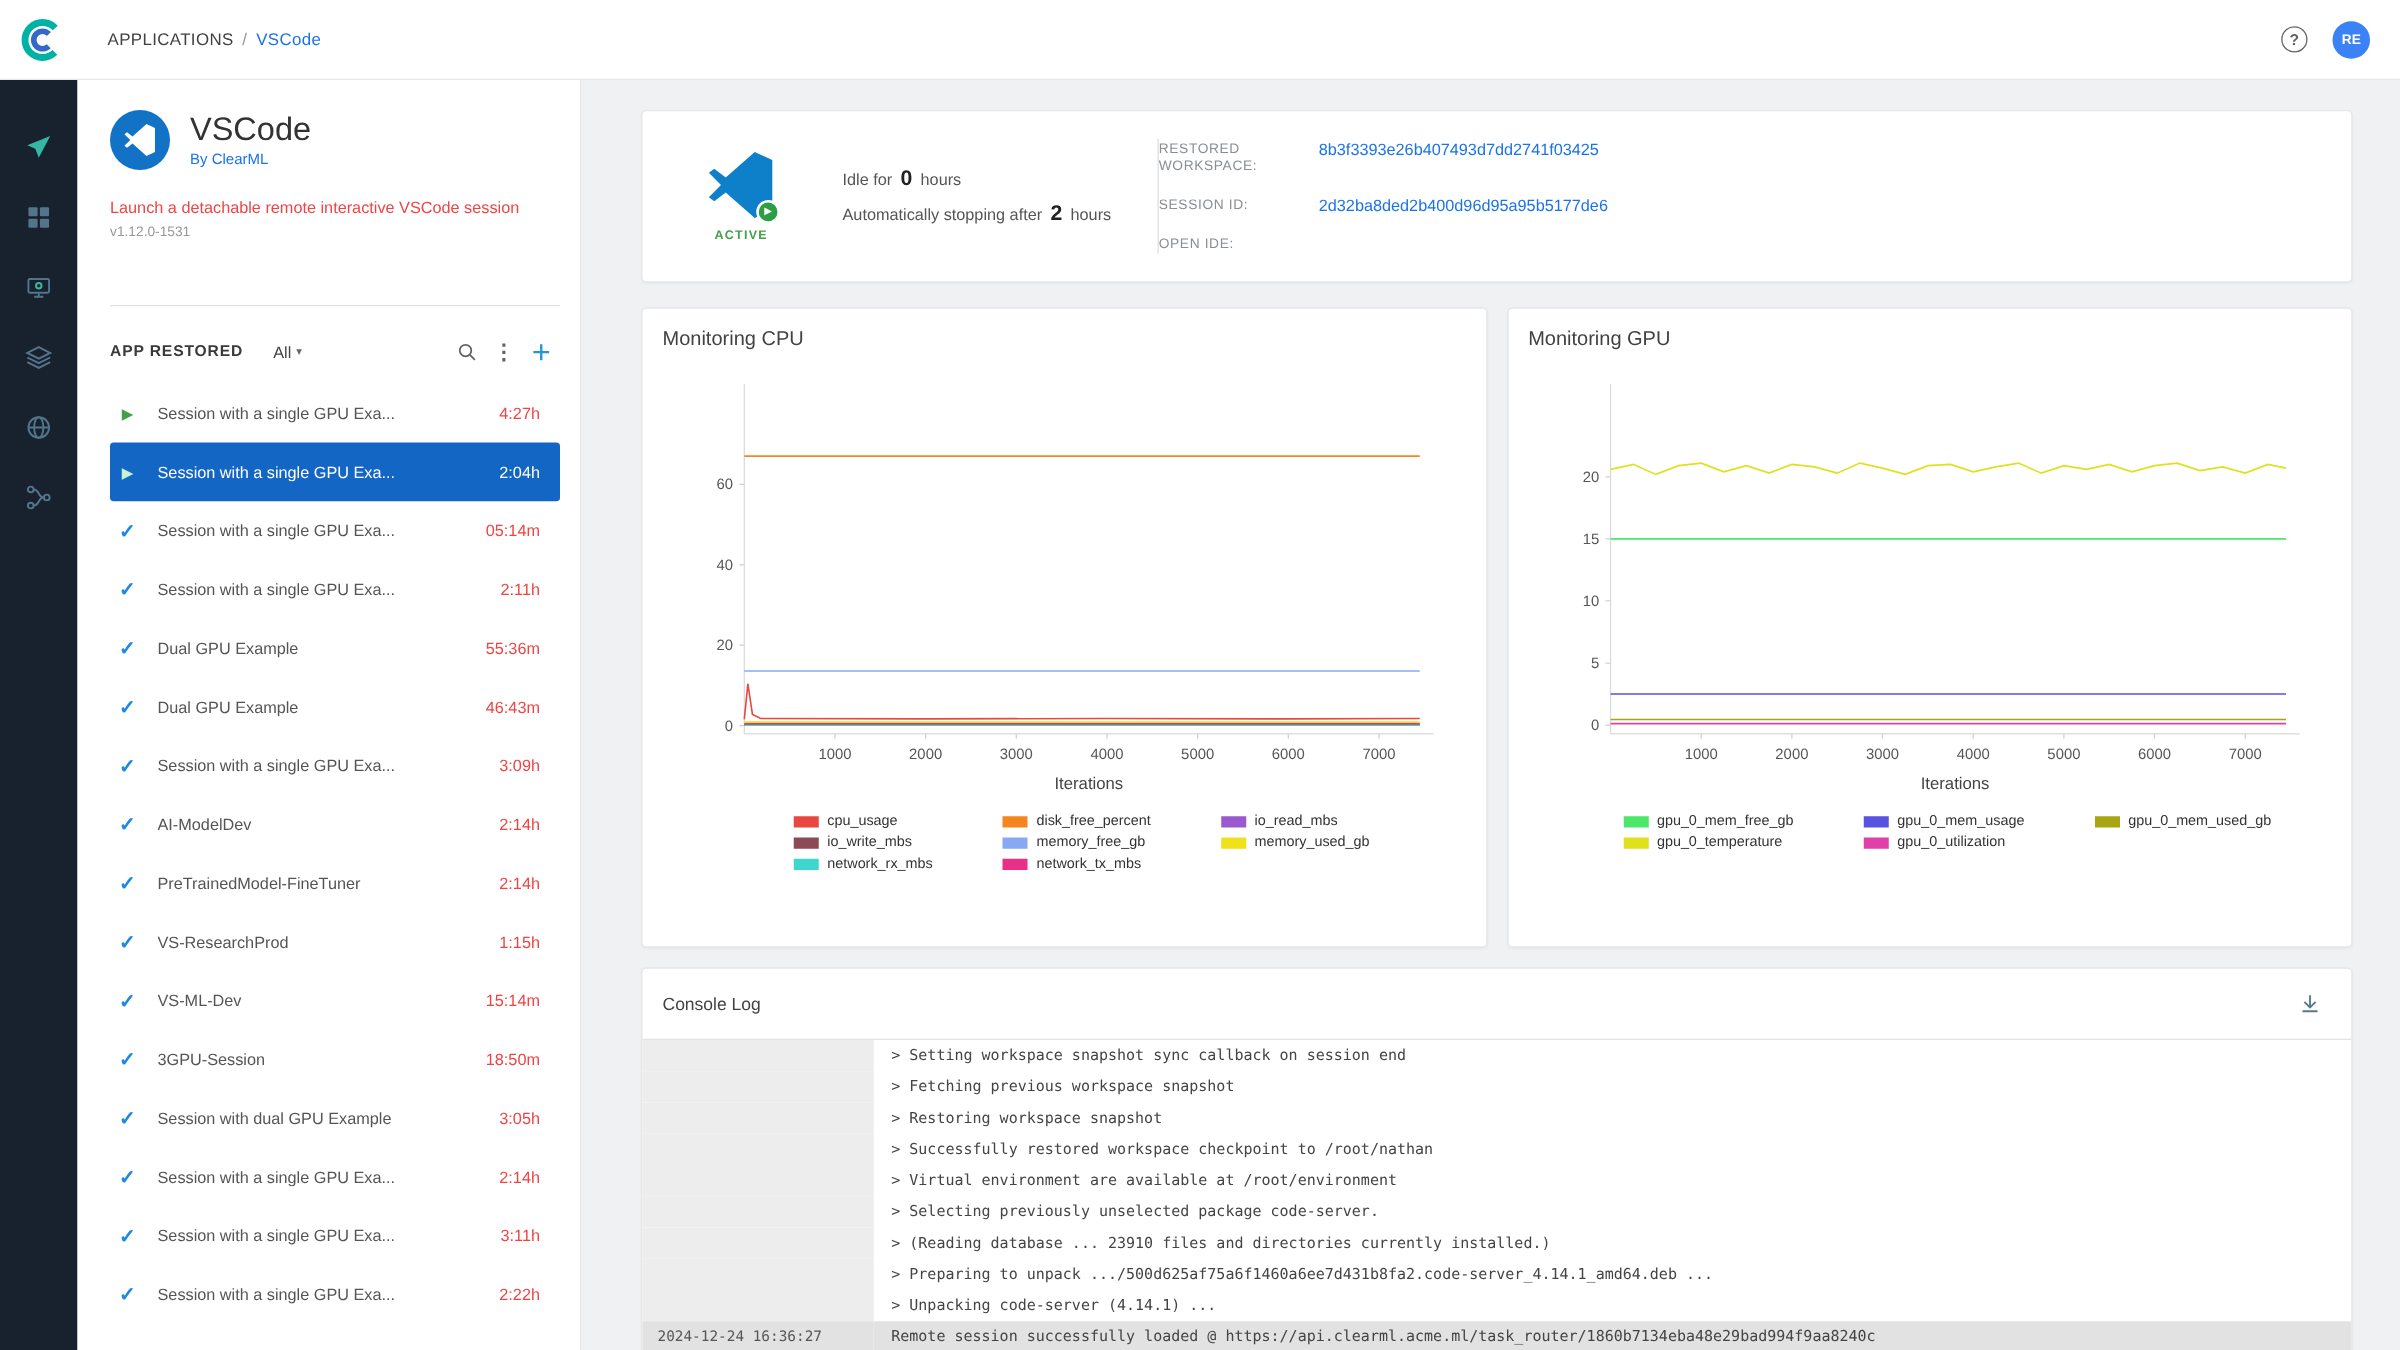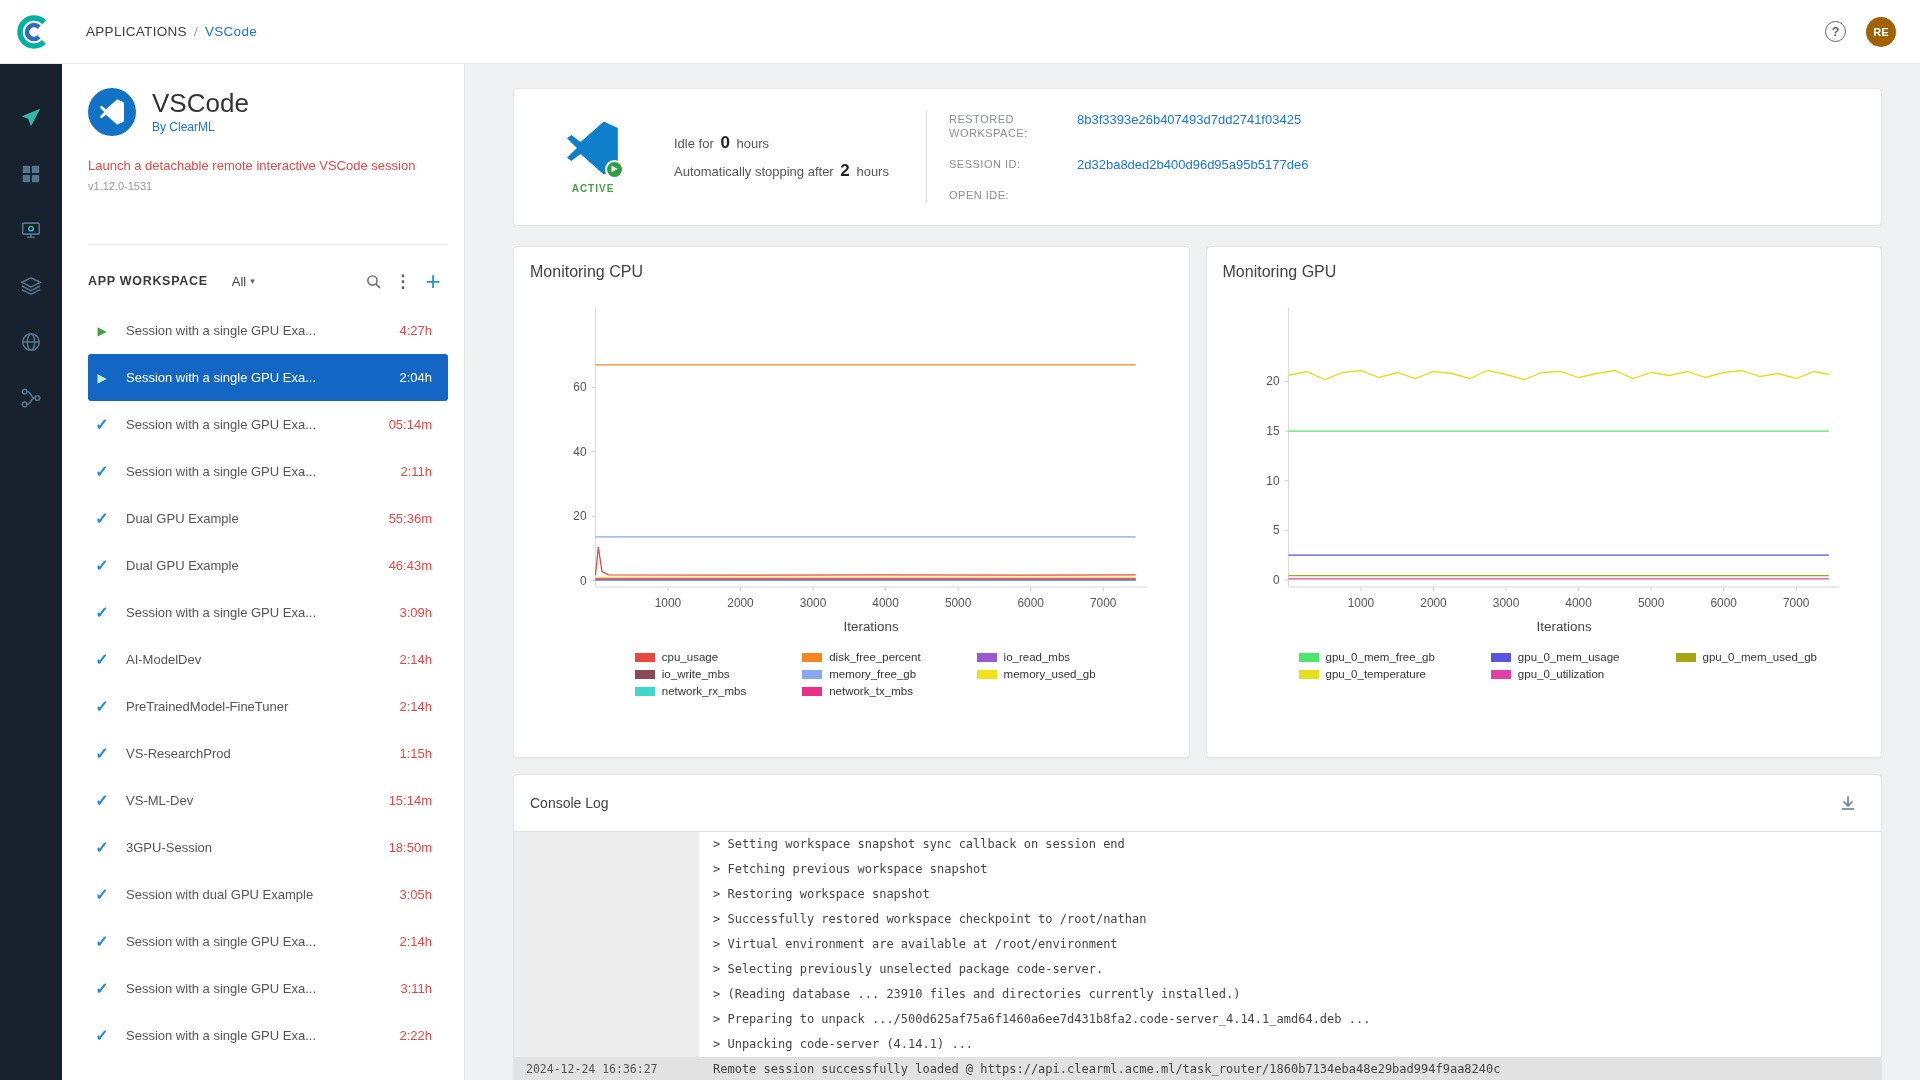--- a/index.html
+++ b/index.html
@@ -7,21 +7,21 @@
 
   
   .topbar { height:64px; background:#fff; display:flex; align-items:center; padding:0 24px 0 12px; border-bottom:1px solid #e7e7e7; position:relative; z-index:5; }
   .brand { width:44px; display:flex; justify-content:center; }
   .breadcrumb { margin-left:30px; font-size:13.5px; display:flex; align-items:center; gap:7px; letter-spacing:.3px; }
   .bc-section { color:#404040; }
   .bc-sep { color:#9a9a9a; }
   .bc-page { color:#1a73e8; cursor:pointer; }
   .top-right { margin-left:auto; display:flex; align-items:center; gap:20px; }
   .help { width:21px; height:21px; border-radius:50%; border:1.5px solid #5f6368; color:#5f6368; font-size:12.5px; font-weight:700; display:flex; align-items:center; justify-content:center; cursor:pointer; }
-  .avatar { width:30px; height:30px; border-radius:50%; background:#a16207; color:#fff; font-size:11px; font-weight:700; display:flex; align-items:center; justify-content:center; }
+  .avatar { width:30px; height:30px; border-radius:50%; background:#3b82f6; color:#fff; font-size:11px; font-weight:700; display:flex; align-items:center; justify-content:center; }
 
   
   .shell { display:flex; height:1016px; }
 
   
   .rail { width:62px; background:#18222e; padding-top:26px; display:flex; flex-direction:column; align-items:center; flex:none; }
   .rail-btn { height:56px; width:100%; display:flex; align-items:center; justify-content:center; cursor:pointer; }
   .rail-btn svg { width:22px; height:22px; }
 
   
@@ -63,21 +63,21 @@
   .status-card { height:138px; display:flex; align-items:center; padding:0 40px; }
   .vsc-wrap { display:flex; flex-direction:column; align-items:center; width:78px; flex:none; }
   .vsc-logo { position:relative; width:54px; height:54px; }
   .badge { position:absolute; right:-4px; bottom:-4px; width:19px; height:19px; border-radius:50%; background:#2e9e44; border:2px solid #fff; display:flex; align-items:center; justify-content:center; }
   .badge span { color:#fff; font-size:8px; line-height:1; }
   .active-lbl { margin-top:8px; font-size:10px; font-weight:700; letter-spacing:1px; color:#43a047; }
   .idle-block { margin-left:42px; width:252px; flex:none; }
   .idle-line { font-size:13px; color:#555; margin:8px 0; }
   .idle-line b { font-size:17px; color:#222; margin:0 3px; }
   .v-div { width:1px; height:92px; background:#ddd; flex:none; }
-  .fields { margin-left:22px; display:grid; grid-template-columns:112px 1fr; column-gap:238px; row-gap:11px; align-items:start;gap:16px; }
+  .fields { display:grid; grid-template-columns:112px 1fr; column-gap:238px; row-gap:11px; align-items:start;gap:16px; }
   .f-label { font-size:11px; color:#8a8f94; letter-spacing:.5px; line-height:1.3; }
   .f-value { font-size:13px; color:#1a73e8; cursor:pointer; }
 
   
   .charts-row { display:flex; gap:16px; margin-top:20px; }
   .chart-card { flex:1; height:512px; padding:16px; display:flex; flex-direction:column; }
   .card-title { font-size:16px; color:#424242; }
   .chart-svg { width:100%; height:360px; margin-top:6px; display:block; font-family:"Liberation Sans",sans-serif; }
   .legend { display:grid; grid-template-columns:repeat(3,auto); justify-content:center; column-gap:28px; row-gap:5px; margin-top:4px; }
   .lg-item { display:flex; align-items:center; gap:7px; font-size:11.5px; color:#333; cursor:pointer;margin-left:28px; }
@@ -176,21 +176,21 @@
           <div class="app-title">VSCode</div>
           <div class="app-by">By ClearML</div>
         </div>
       </div>
       <div class="app-desc">Launch a detachable remote interactive VSCode session</div>
       <div class="app-ver">v1.12.0-1531</div>
     </div>
     <div class="panel-divider"></div>
 
     <div class="inst-toolbar">
-      <span class="inst-title">APP WORKSPACE</span>
+      <span class="inst-title">APP RESTORED</span>
       <span class="filter">
         <span>All</span>
         <span class="caret">▾</span>
       </span>
       <span class="tb-spacer"></span>
       <span class="tb-ic">
         <svg width="17" height="17" viewBox="0 0 24 24" fill="none" stroke="#5f6368" stroke-width="2">
           <circle cx="10.5" cy="10.5" r="6.5"></circle>
             <line x1="15.5" y1="15.5" x2="21" y2="21"></line>
         </svg>

